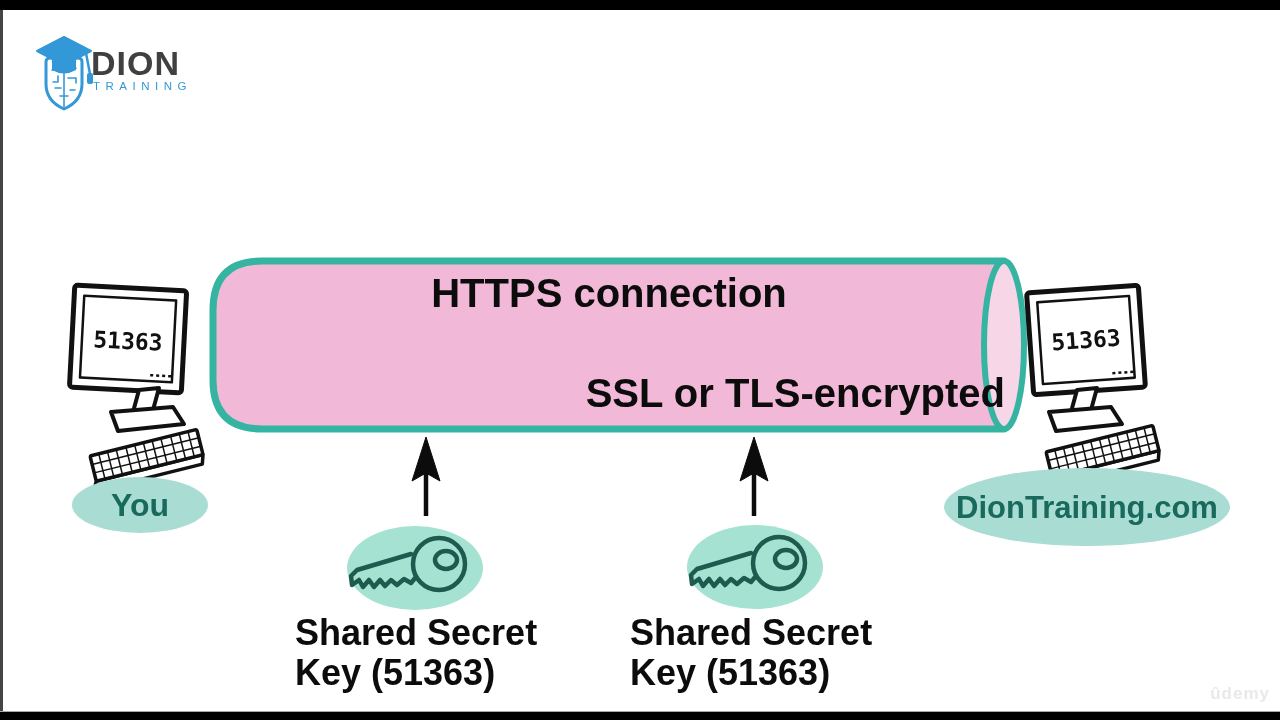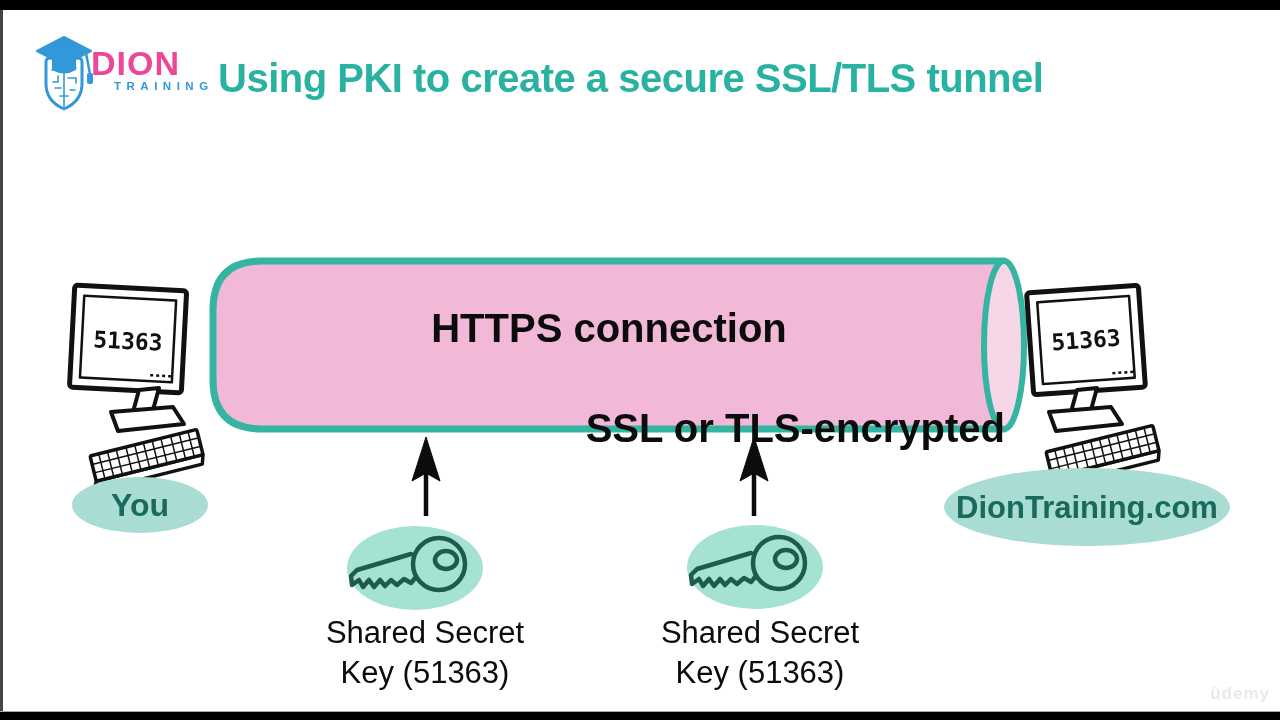--- a/index.html
+++ b/index.html
@@ -5,50 +5,50 @@
   html,body{margin:0;padding:0;background:#fff;}
   .stage{
     position:relative;width:1280px;height:720px;overflow:hidden;background:#ffffff;
     font-family:"Liberation Sans", sans-serif;
   }
   .abs{position:absolute;}
   .letterbox{background:#000;left:0;width:1280px;height:10px;}
   .edge-strip{left:0;top:0;width:3px;height:720px;background:#454545;}
   .brand-name{
     left:91px;top:44px;width:120px;
-    color:#ec4899;font-size:34px;font-weight:700;letter-spacing:1px;
+    color:#404040;font-size:34px;font-weight:700;letter-spacing:1px;
   }
   .brand-tagline{
     left:93px;top:80px;width:120px;
-    color:#3398d7;font-size:11.5px;font-weight:700;letter-spacing:5.5px;margin-left:21px;
+    color:#3398d7;font-size:11.5px;font-weight:400;letter-spacing:5.5px;
   }
   .slide-title{
     left:218px;top:56px;width:900px;
     color:#29b2a2;font-size:40px;font-weight:700;letter-spacing:-0.5px;white-space:nowrap;
   }
   .tunnel-label{
     left:213px;width:792px;text-align:center;
-    color:#0c0c0c;font-size:40px;font-weight:700;white-space:nowrap;margin-top:35px;
+    color:#0c0c0c;font-size:40px;font-weight:700;white-space:nowrap;
   }
   .tl-top{top:271px;}
   .tl-bottom{top:371px;text-align:right;}
   .screen-value{
     width:92px;text-align:center;color:#111;
     font-family:"DejaVu Sans Mono", monospace;font-size:23px;font-weight:700;
   }
   .sv-left{left:82px;top:328px;transform:rotate(3deg);}
   .sv-right{left:1040px;top:327px;transform:rotate(-4deg);}
   .ellipse-label{
     text-align:center;color:#19695d;font-weight:700;white-space:nowrap;
   }
   .el-you{left:72px;top:487px;width:136px;font-size:32px;}
   .el-dion{left:944px;top:490px;width:286px;font-size:31px;}
   .key-caption{
-    width:260px;text-align:center;color:#0c0c0c;
-    font-size:31px;font-weight:400;line-height:40px;
+    width:260px;color:#0c0c0c;
+    font-size:36px;font-weight:700;line-height:40px;
   }
   .kc-left{left:295px;top:613px;}
   .kc-right{left:630px;top:613px;}
   .watermark{
     right:10px;top:684px;color:#e9e9e9;font-size:17px;font-weight:700;letter-spacing:1px;
   }
   svg{display:block;}
 </style>
 </head>
 <body>
@@ -132,21 +132,20 @@
         <path d="M-4 -14 L-58 2 L-64 8 L-63 17 L-56 12 L-52 19 L-46 12 L-41 19 L-35 12 L-30 18 L-24 12 L-18 17 L-11 11 L-4 15 L1 9"></path>
         <circle cx="24" cy="-4" r="26"></circle>
         <ellipse cx="31" cy="-8" rx="11" ry="9"></ellipse>
       </g>
     </g>
   </svg>
 
   <div class="abs brand-name">DION</div>
   <div class="abs brand-tagline">TRAINING</div>
 
-  <div class="abs slide-title">Using PKI to create a secure SSL/TLS tunnel</div>
 
   <div class="abs tunnel-label tl-top">HTTPS connection</div>
   <div class="abs tunnel-label tl-bottom">SSL or TLS-encrypted</div>
 
   <div class="abs screen-value sv-left">51363</div>
   <div class="abs screen-value sv-right">51363</div>
 
   <div class="abs ellipse-label el-dion">DionTraining.com</div>
   <div class="abs ellipse-label el-you">You</div>
 

